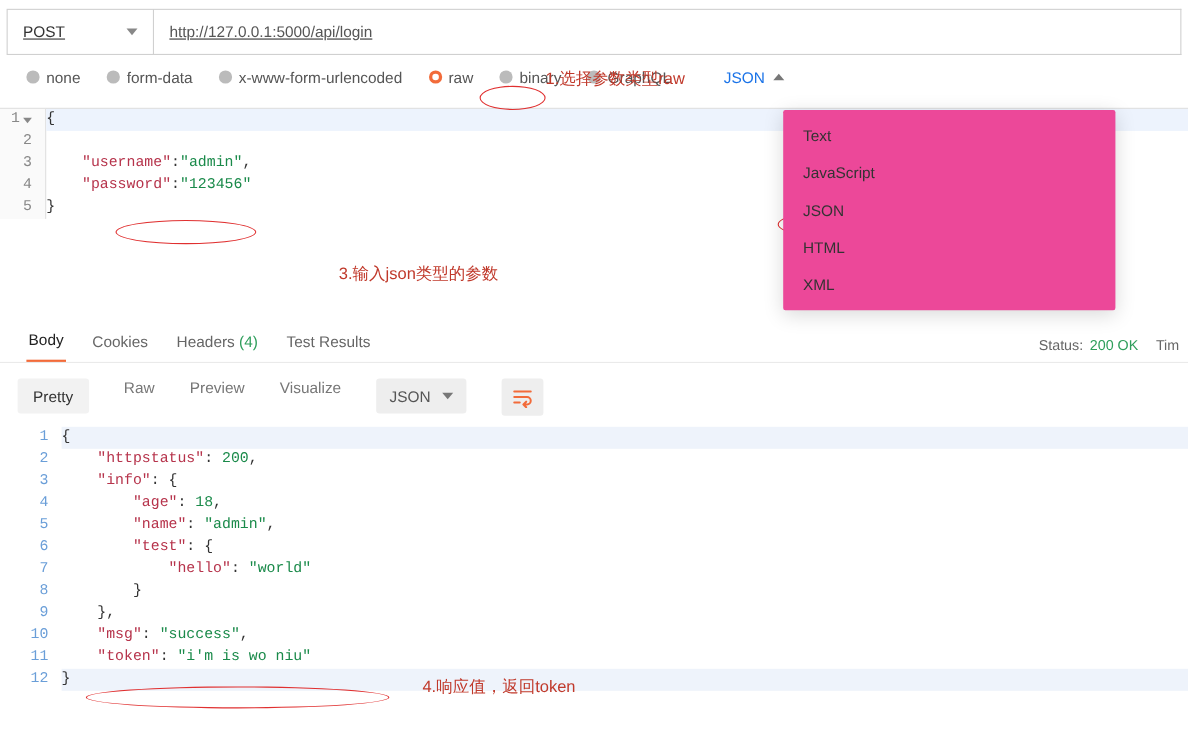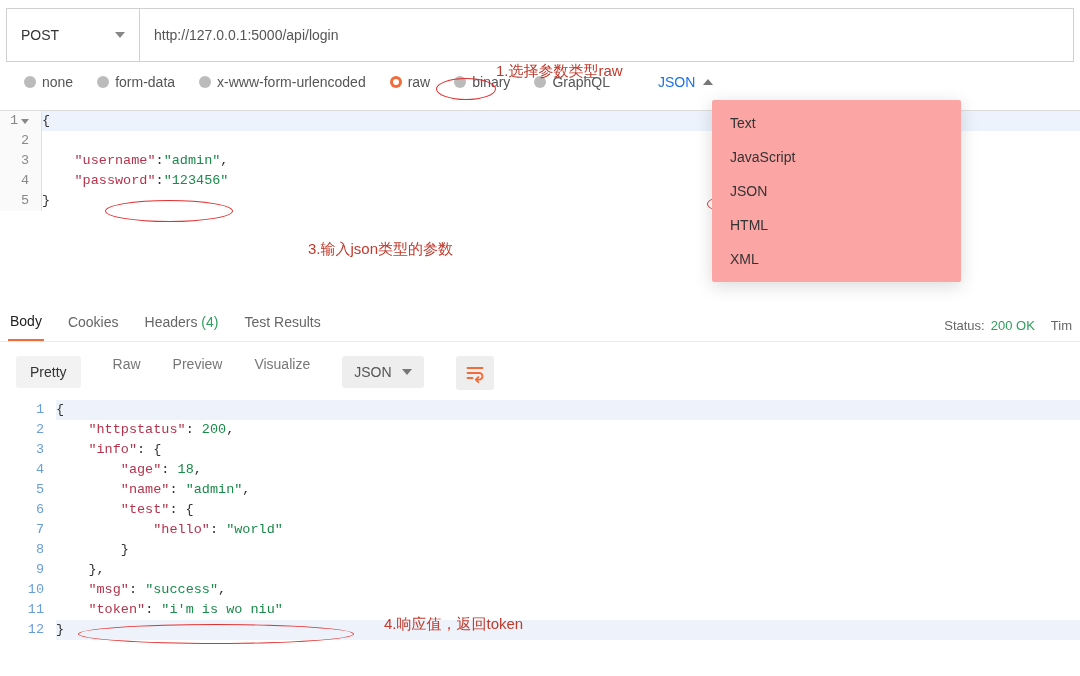--- a/index.html
+++ b/index.html
@@ -1,19 +1,19 @@
 <!DOCTYPE html>
 <html><head>
 <meta charset="utf-8">
 <style>
 * { box-sizing: border-box; margin: 0; padding: 0; }
 body { font-family: -apple-system, "Segoe UI", Helvetica, Arial, sans-serif; font-size: 14px; color: #333; background: #fff; width: 1080px; height: 676px; overflow: hidden; position: relative; }
 
 
-.request-bar { display: flex; align-items: stretch; height: 54px; margin: 8px 6px 10px 6px; }
+.request-bar { display: flex; align-items: stretch; height: 42px; margin: 8px 6px 10px 6px; text-decoration: underline; }
 .method-select { width: 134px; border: 1px solid #d0d0d0; display: flex; align-items: center; justify-content: space-between; padding: 0 14px; color: #333; background: #fff; cursor: pointer; }
 .method-select .chev { width: 0; height: 0; border-left: 5px solid transparent; border-right: 5px solid transparent; border-top: 6px solid #888; }
 .url-input { flex: 1; border: 1px solid #d0d0d0; border-left: none; padding: 0 14px; display: flex; align-items: center; color: #555; }
 
 
 .ann { position: absolute; color: #c0392b; font-size: 15px; pointer-events: none; }
 .ellipse { position: absolute; border: 1.5px solid #e03030; border-radius: 50%; pointer-events: none; }
 
 
 .body-types { display: flex; align-items: center; gap: 24px; padding: 2px 24px 20px 24px; }
@@ -35,25 +35,25 @@
 .code .row.hl { background: #edf3fd; }
 .tok-p { color: #333; }
 .tok-k { color: #b6334b; }
 .tok-s { color: #1a8a4a; }
 .tok-n { color: #1a8a4a; }
 
 .req-editor-wrap { border-top: 1px solid #ddd; }
 .req-editor-wrap .gutter { border-right: 1px solid #e0e0e0; background: #fafafa; min-width: 36px; }
 
 
-.dropdown { position: absolute; top: 100px; left: 712px; width: 249px; background: #fca5a5; box-shadow: 0 4px 18px rgba(0,0,0,0.15); border-radius: 2px; padding: 6px 0; z-index: 5; }
+.dropdown { position: absolute; top: 100px; left: 712px; width: 302px; background: #ec4899; box-shadow: 0 4px 18px rgba(0,0,0,0.15); border-radius: 2px; padding: 6px 0; z-index: 5; }
 .dropdown .item { padding: 9px 18px; color: #333; cursor: pointer; }
 
 
-.resp-tabs-row { display: flex; align-items: center; padding: 10px 8px 0 8px; gap: 22px; position: relative; }
+.resp-tabs-row { display: flex; align-items: center; padding: 10px 8px 0 24px; gap: 22px; position: relative; }
 .resp-tabs-row .t { color: #666; padding: 4px 2px 10px 2px; cursor: pointer; }
 .resp-tabs-row .t.active { color: #222; border-bottom: 2px solid #f26b3a; }
 .resp-tabs-row .ct { color: #2e9e5b; }
 .resp-tabs-row .spacer { flex: 1; }
 .status-block { display: flex; align-items: center; gap: 6px; color: #666; font-size: 13px; }
 .status-block .ok { color: #2e9e5b; }
 .resp-divider { height: 1px; background: #eaeaea; margin: 0 0 0 0; }
 
 
 .view-tabs { display: flex; align-items: flex-start; gap: 32px; padding: 14px 24px 10px 16px; }

